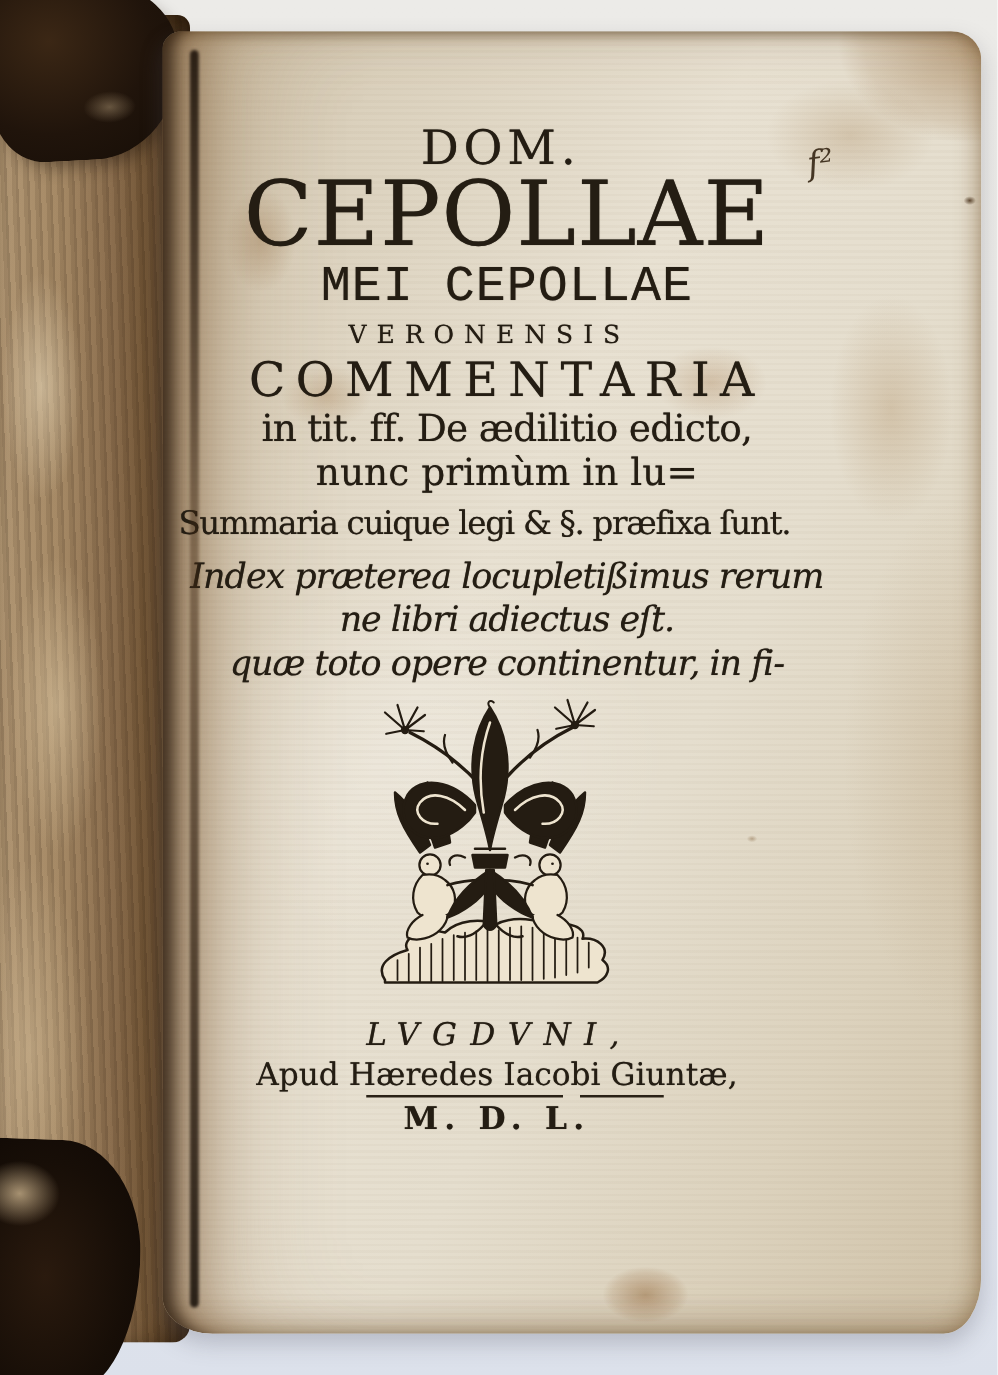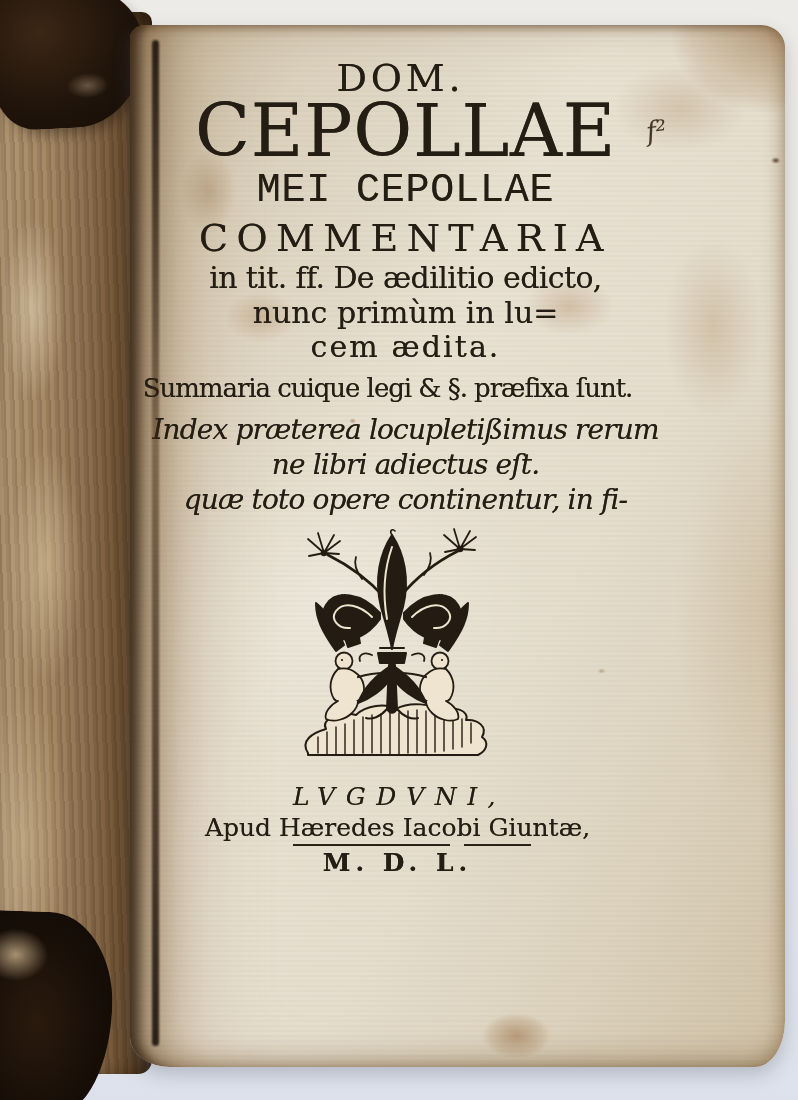--- a/index.html
+++ b/index.html
@@ -70,21 +70,21 @@
   }
   .gutter-crack{
     position:absolute;left:152px;top:40px;width:7px;height:1006px;
     background:linear-gradient(180deg,rgba(22,13,6,.85) 0%,rgba(66,42,20,.45) 40%,rgba(38,23,10,.7) 75%,rgba(18,11,5,.85) 100%);
     filter:blur(1.2px);border-radius:4px;
   }
 
   
   .text-col{
     position:absolute;left:8px;right:112px;top:0;height:100%;
-    text-align:center;color:#241d13;padding-top:36px;box-sizing:border-box;
+    text-align:center;color:#241d13;padding-top:76px;box-sizing:border-box;
     text-shadow:0 0 .6px rgba(36,29,19,.75);
   }
   .text-col div{white-space:nowrap;}
   .l-dom      {font-size:38px;line-height:.9; letter-spacing:.1em;transform:translateX(-5px);}
   .l-bartholo {font-size:72px;line-height:1;  letter-spacing:.01em;}
   .l-mei      {font-size:40px;line-height:1;  letter-spacing:.02em;margin-top:4px;font-family:Liberation Mono, monospace;}
   .l-veron    {font-size:20px;line-height:1;  letter-spacing:.4em; margin-top:6px;transform:translateX(-14px);}
   .l-comm     {font-size:38px;line-height:1;  letter-spacing:.22em;margin-top:8px;}
   .l-sub      {font-size:30px;line-height:1.15;letter-spacing:-.02em;margin-top:4px;}
   .l-sub2     {font-size:30px;line-height:1.15;text-align:center;}
@@ -117,24 +117,24 @@
   <div class="spine"></div>
   <div class="leather-top"></div>
   <div class="leather-bottom"></div>
 
   <div class="page">
 
     <div class="text-col">
       <div class="l-dom">DOM.</div>
       <div class="l-bartholo">CEPOLLAE</div>
       <div class="l-mei">MEI CEPOLLAE</div>
+      <div class="l-veron">VERONENSIS</div>
       <div class="l-comm">COMMENTARIA</div>
       <div class="l-sub">in tit. ff. De ædilitio edicto,</div>
       <div class="l-sub2">nunc primùm in lu=</div>
-      <div class="l-sub3">cem ædita.</div>
       <div class="l-summ">Summaria cuique legi &amp; §. præfixa ſunt.</div>
       <div class="l-index l-index1">Index præterea locupletißimus rerum</div>
       <div class="l-index">ne libri adiectus eſt.</div>
       <div class="l-index">quæ toto opere continentur, in fi-</div>
 
       <div class="device-wrap">
 
         <svg class="device" width="200" height="232" viewBox="0 0 200 232" role="img" aria-label="Giunta printer's device: Florentine lily flanked by two putti on a mound">
           <g stroke="#241c12" stroke-width="2" fill="none" stroke-linecap="round" stroke-linejoin="round">
 

